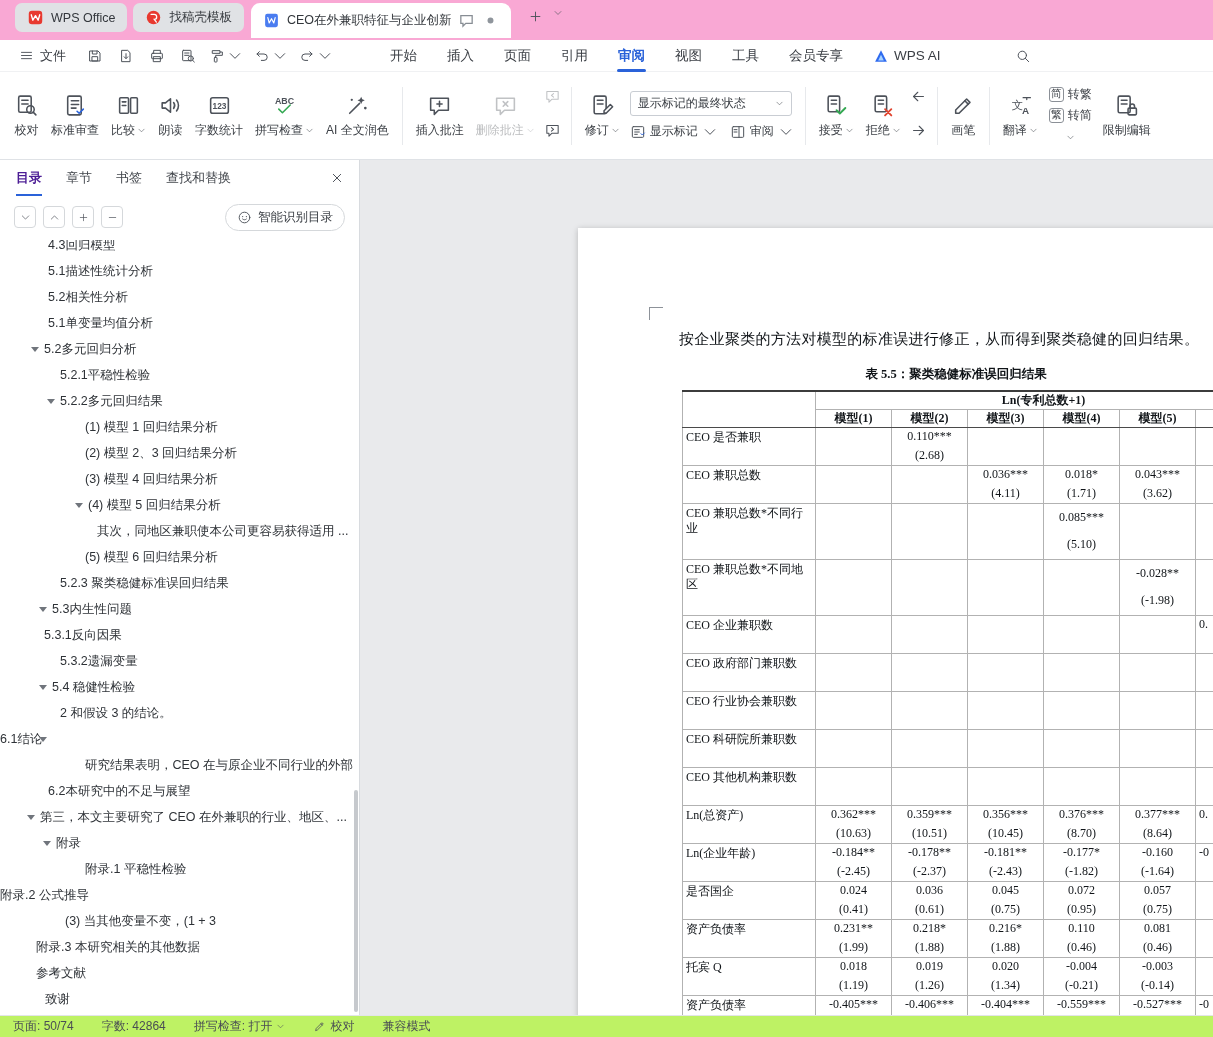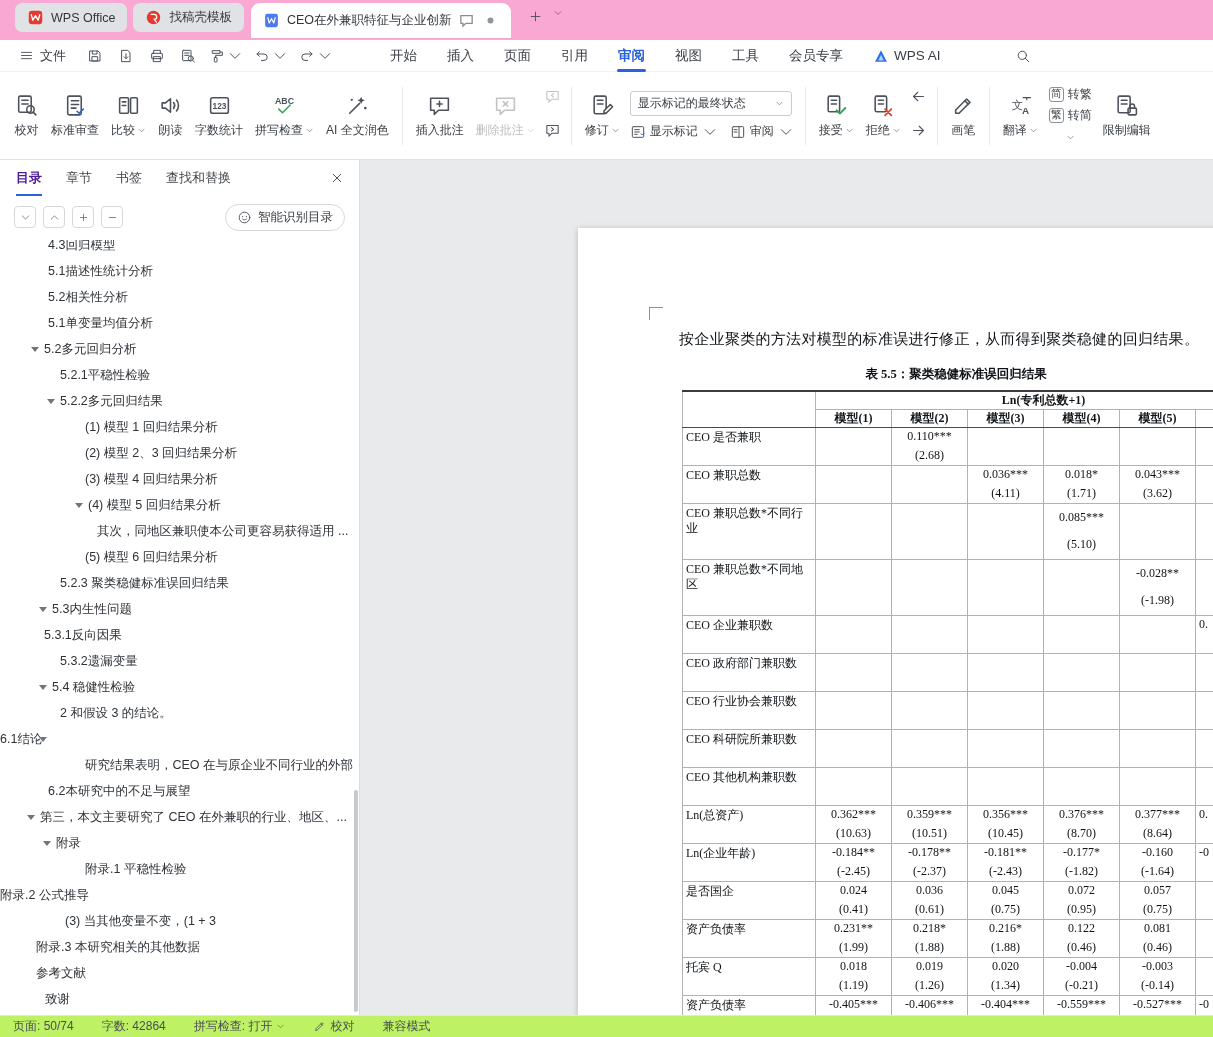--- a/index.html
+++ b/index.html
@@ -922,21 +922,21 @@
             <td class="val">(0.75)</td>
             <td class="val">(0.95)</td>
             <td class="val">(0.75)</td>
             <td class="val c6"></td>
           </tr>
           <tr class="coef">
             <td class="lbl" rowspan="2">资产负债率</td>
             <td class="val">0.231**</td>
             <td class="val">0.218*</td>
             <td class="val">0.216*</td>
-            <td class="val">0.122</td>
+            <td class="val">0.110</td>
             <td class="val">0.081</td>
             <td class="val c6"></td>
           </tr>
           <tr class="tstat">
             <td class="val">(1.99)</td>
             <td class="val">(1.88)</td>
             <td class="val">(1.88)</td>
             <td class="val">(0.46)</td>
             <td class="val">(0.46)</td>
             <td class="val c6"></td>

